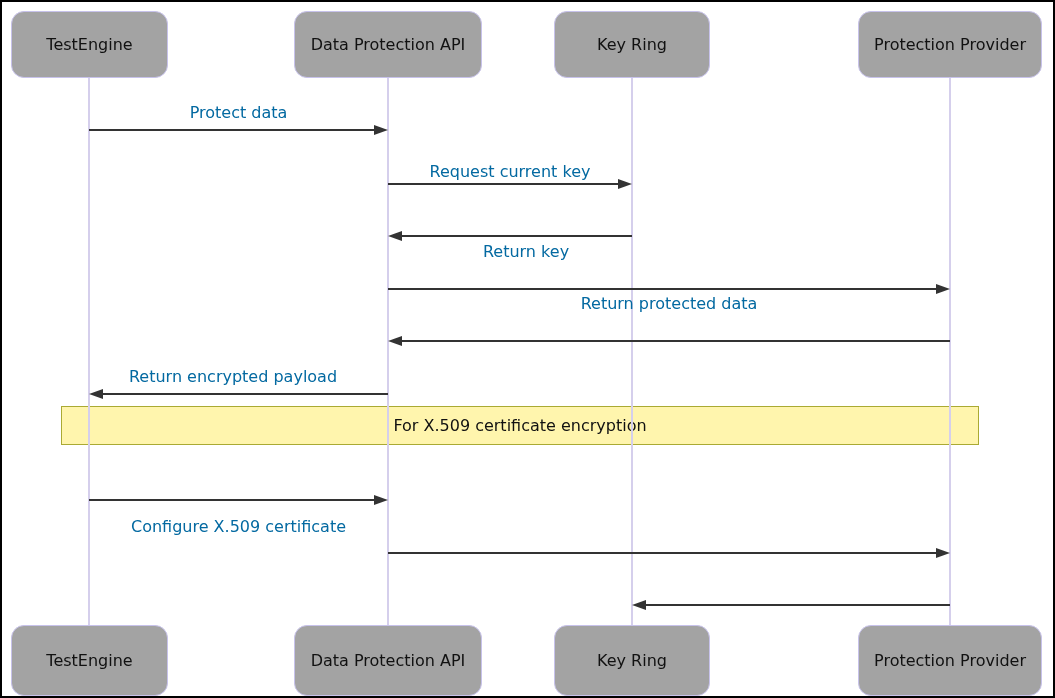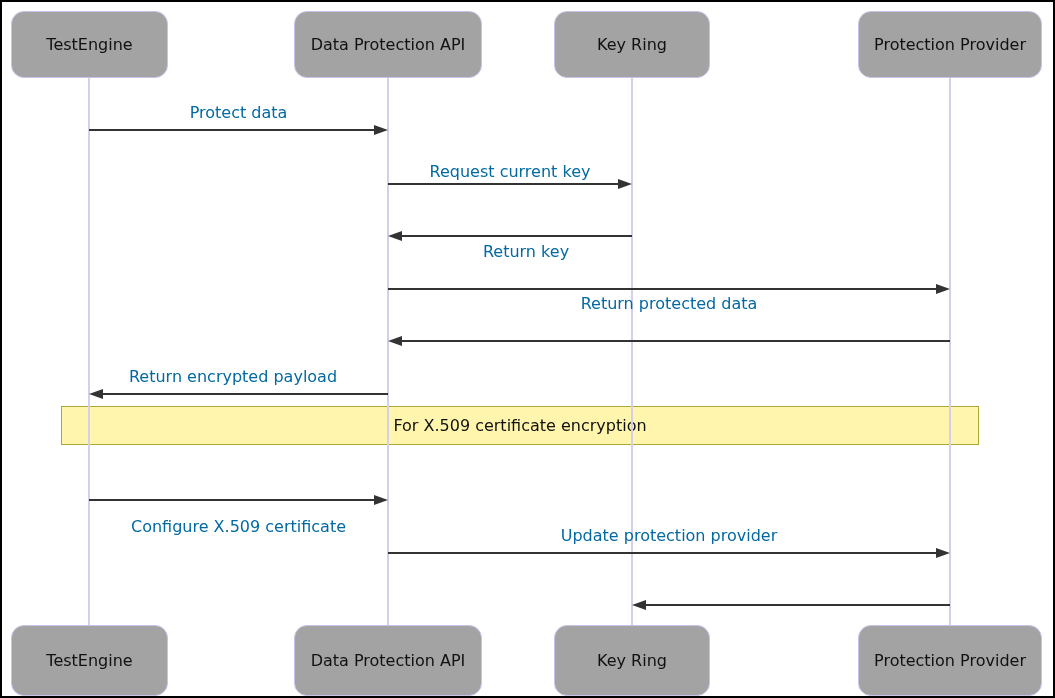--- a/index.html
+++ b/index.html
@@ -120,16 +120,15 @@
     <div class="arrow-head left" style="left: 386px; top: 334px;"></div>
     <div class="msg-label" style="left: 667px; top: 292px;">Return protected data</div>
     <div class="msg-line" style="left: 99px; top: 391px; width: 287px;"></div>
     <div class="arrow-head left" style="left: 87px; top: 387px;"></div>
     <div class="msg-label" style="left: 231px; top: 365px;">Return encrypted payload</div>
     <div class="msg-line" style="left: 87px; top: 497px; width: 287px;"></div>
     <div class="arrow-head right" style="left: 372px; top: 493px;"></div>
     <div class="msg-label" style="left: 236.5px; top: 471px; margin-top: 44px;">Configure X.509 certificate</div>
     <div class="msg-line" style="left: 386px; top: 550px; width: 550px;"></div>
     <div class="arrow-head right" style="left: 934px; top: 546px;"></div>
-    <div class="msg-label" style="left: 667px; top: 524px;">Update protection provider</div>
     <div class="msg-line" style="left: 642px; top: 602px; width: 306px;"></div>
     <div class="arrow-head left" style="left: 630px; top: 598px;"></div>
   </div>
 
 </body></html>

